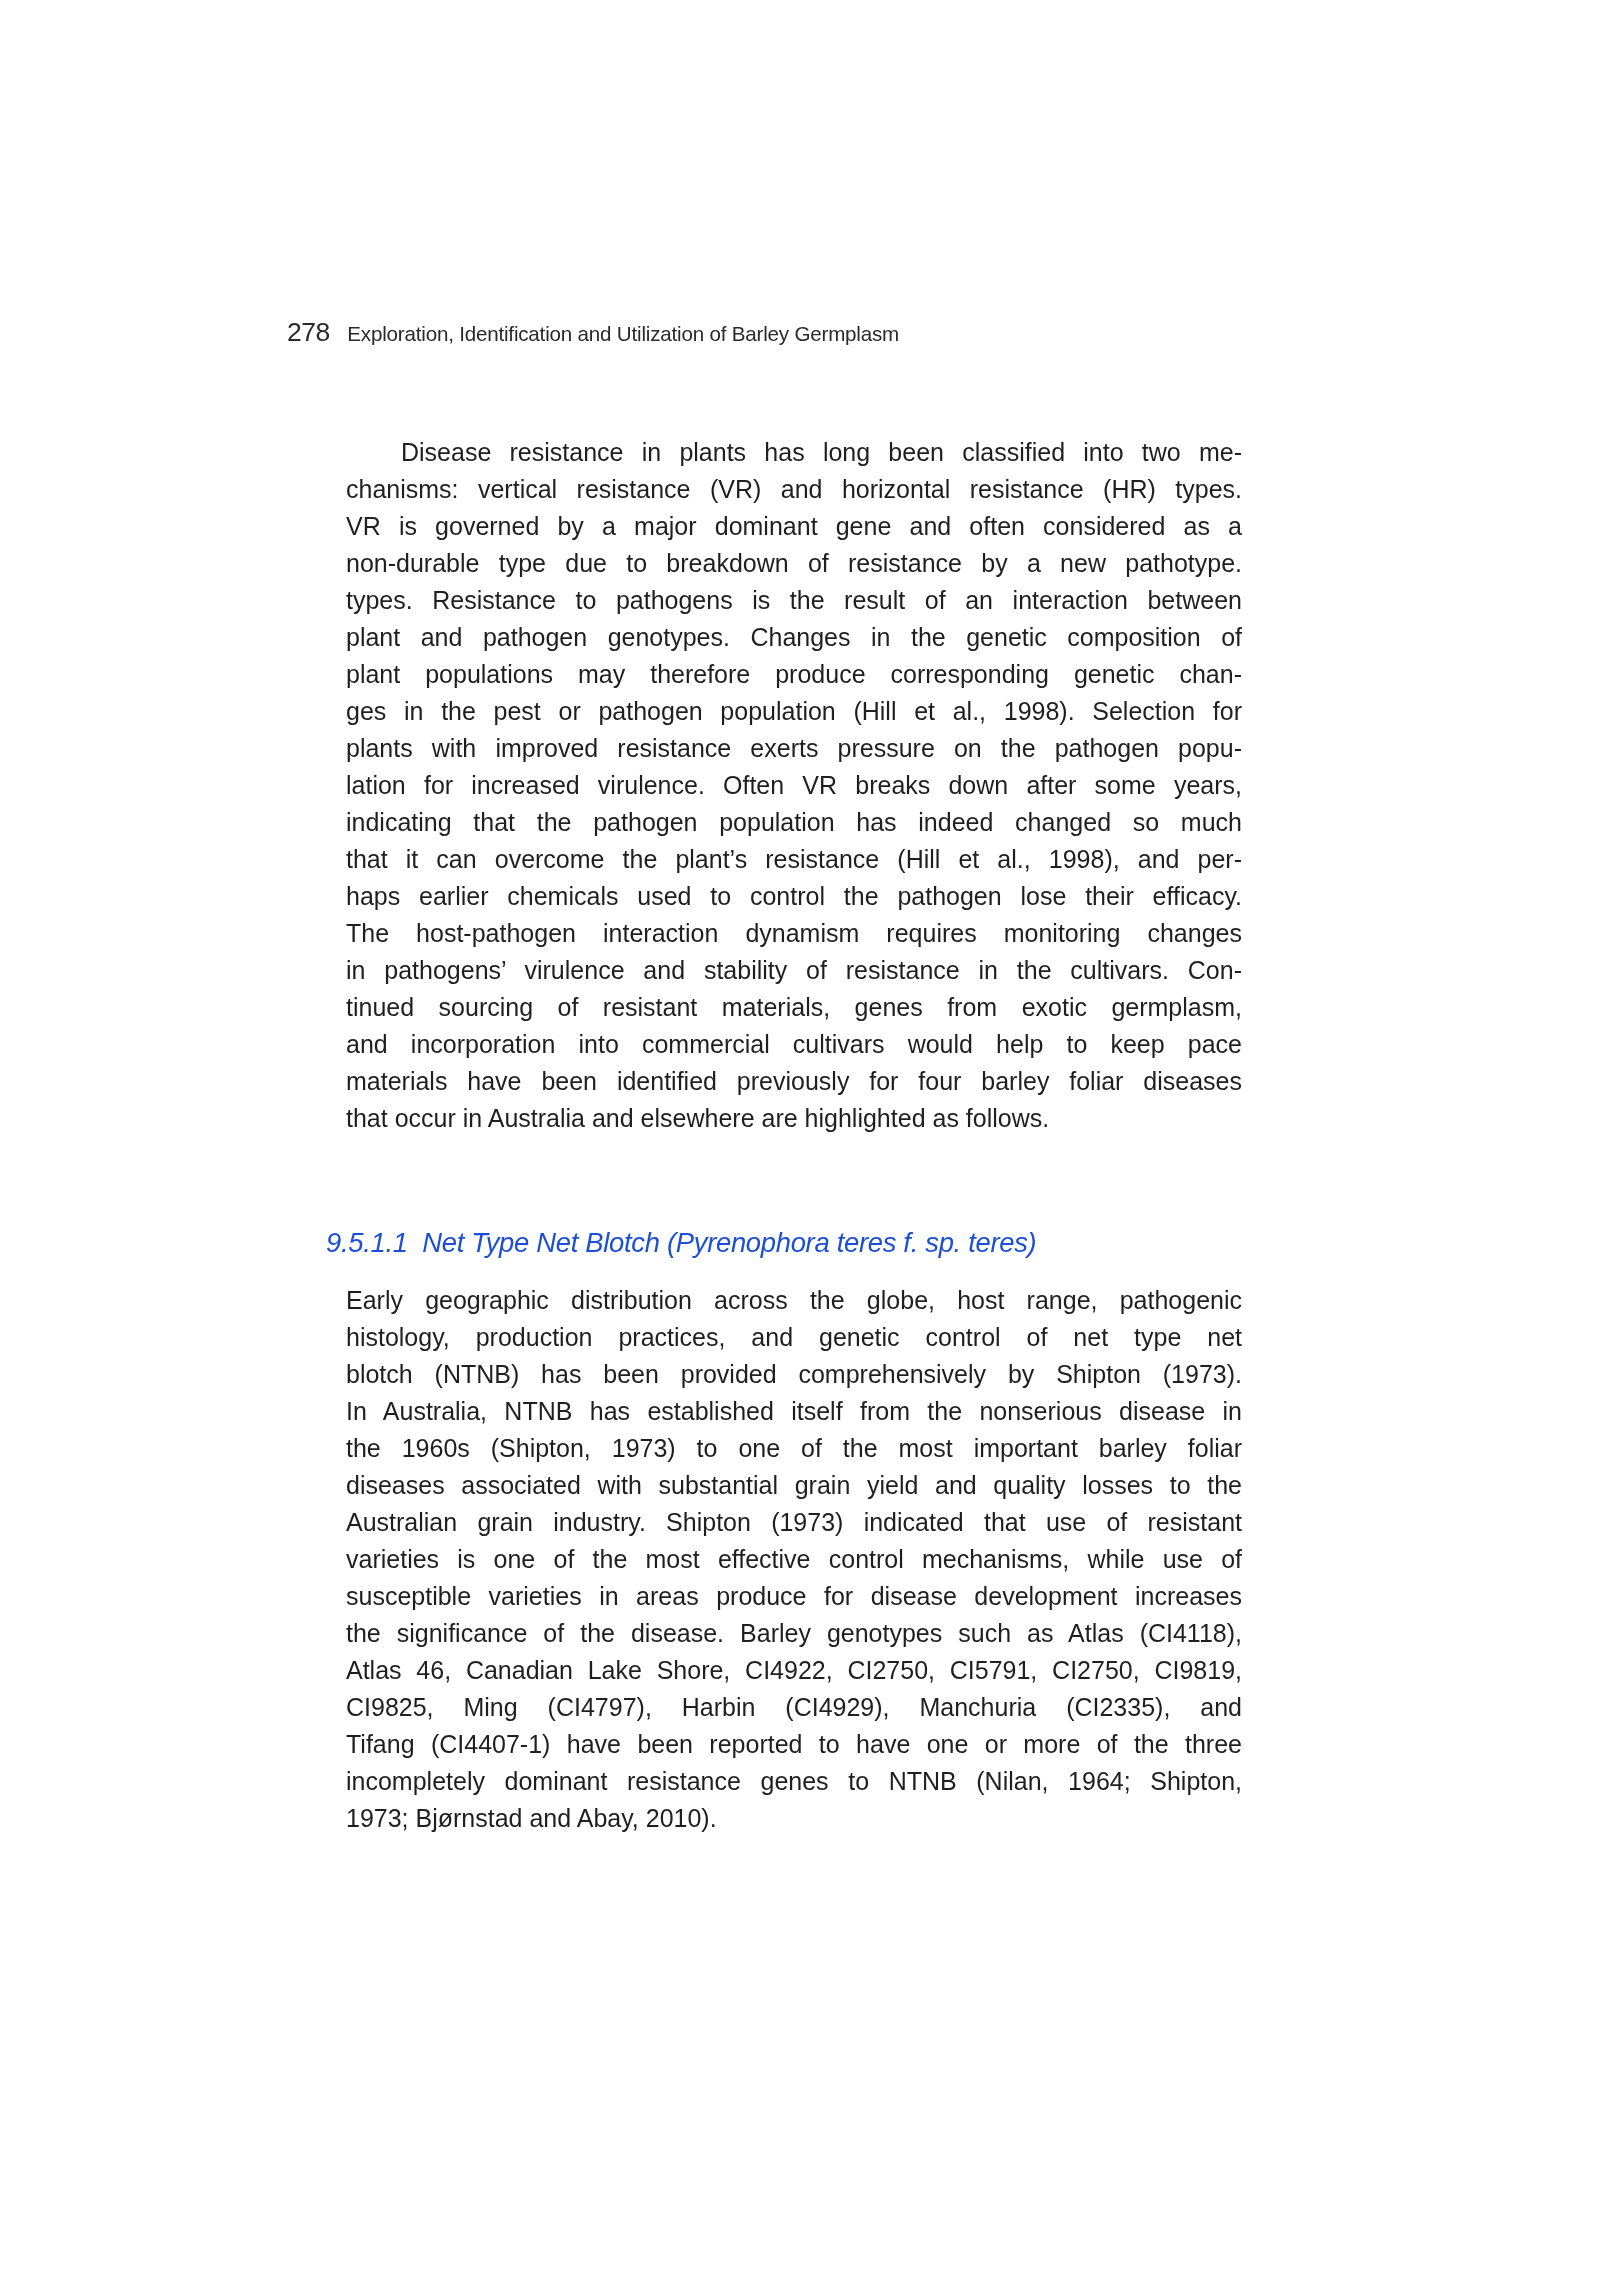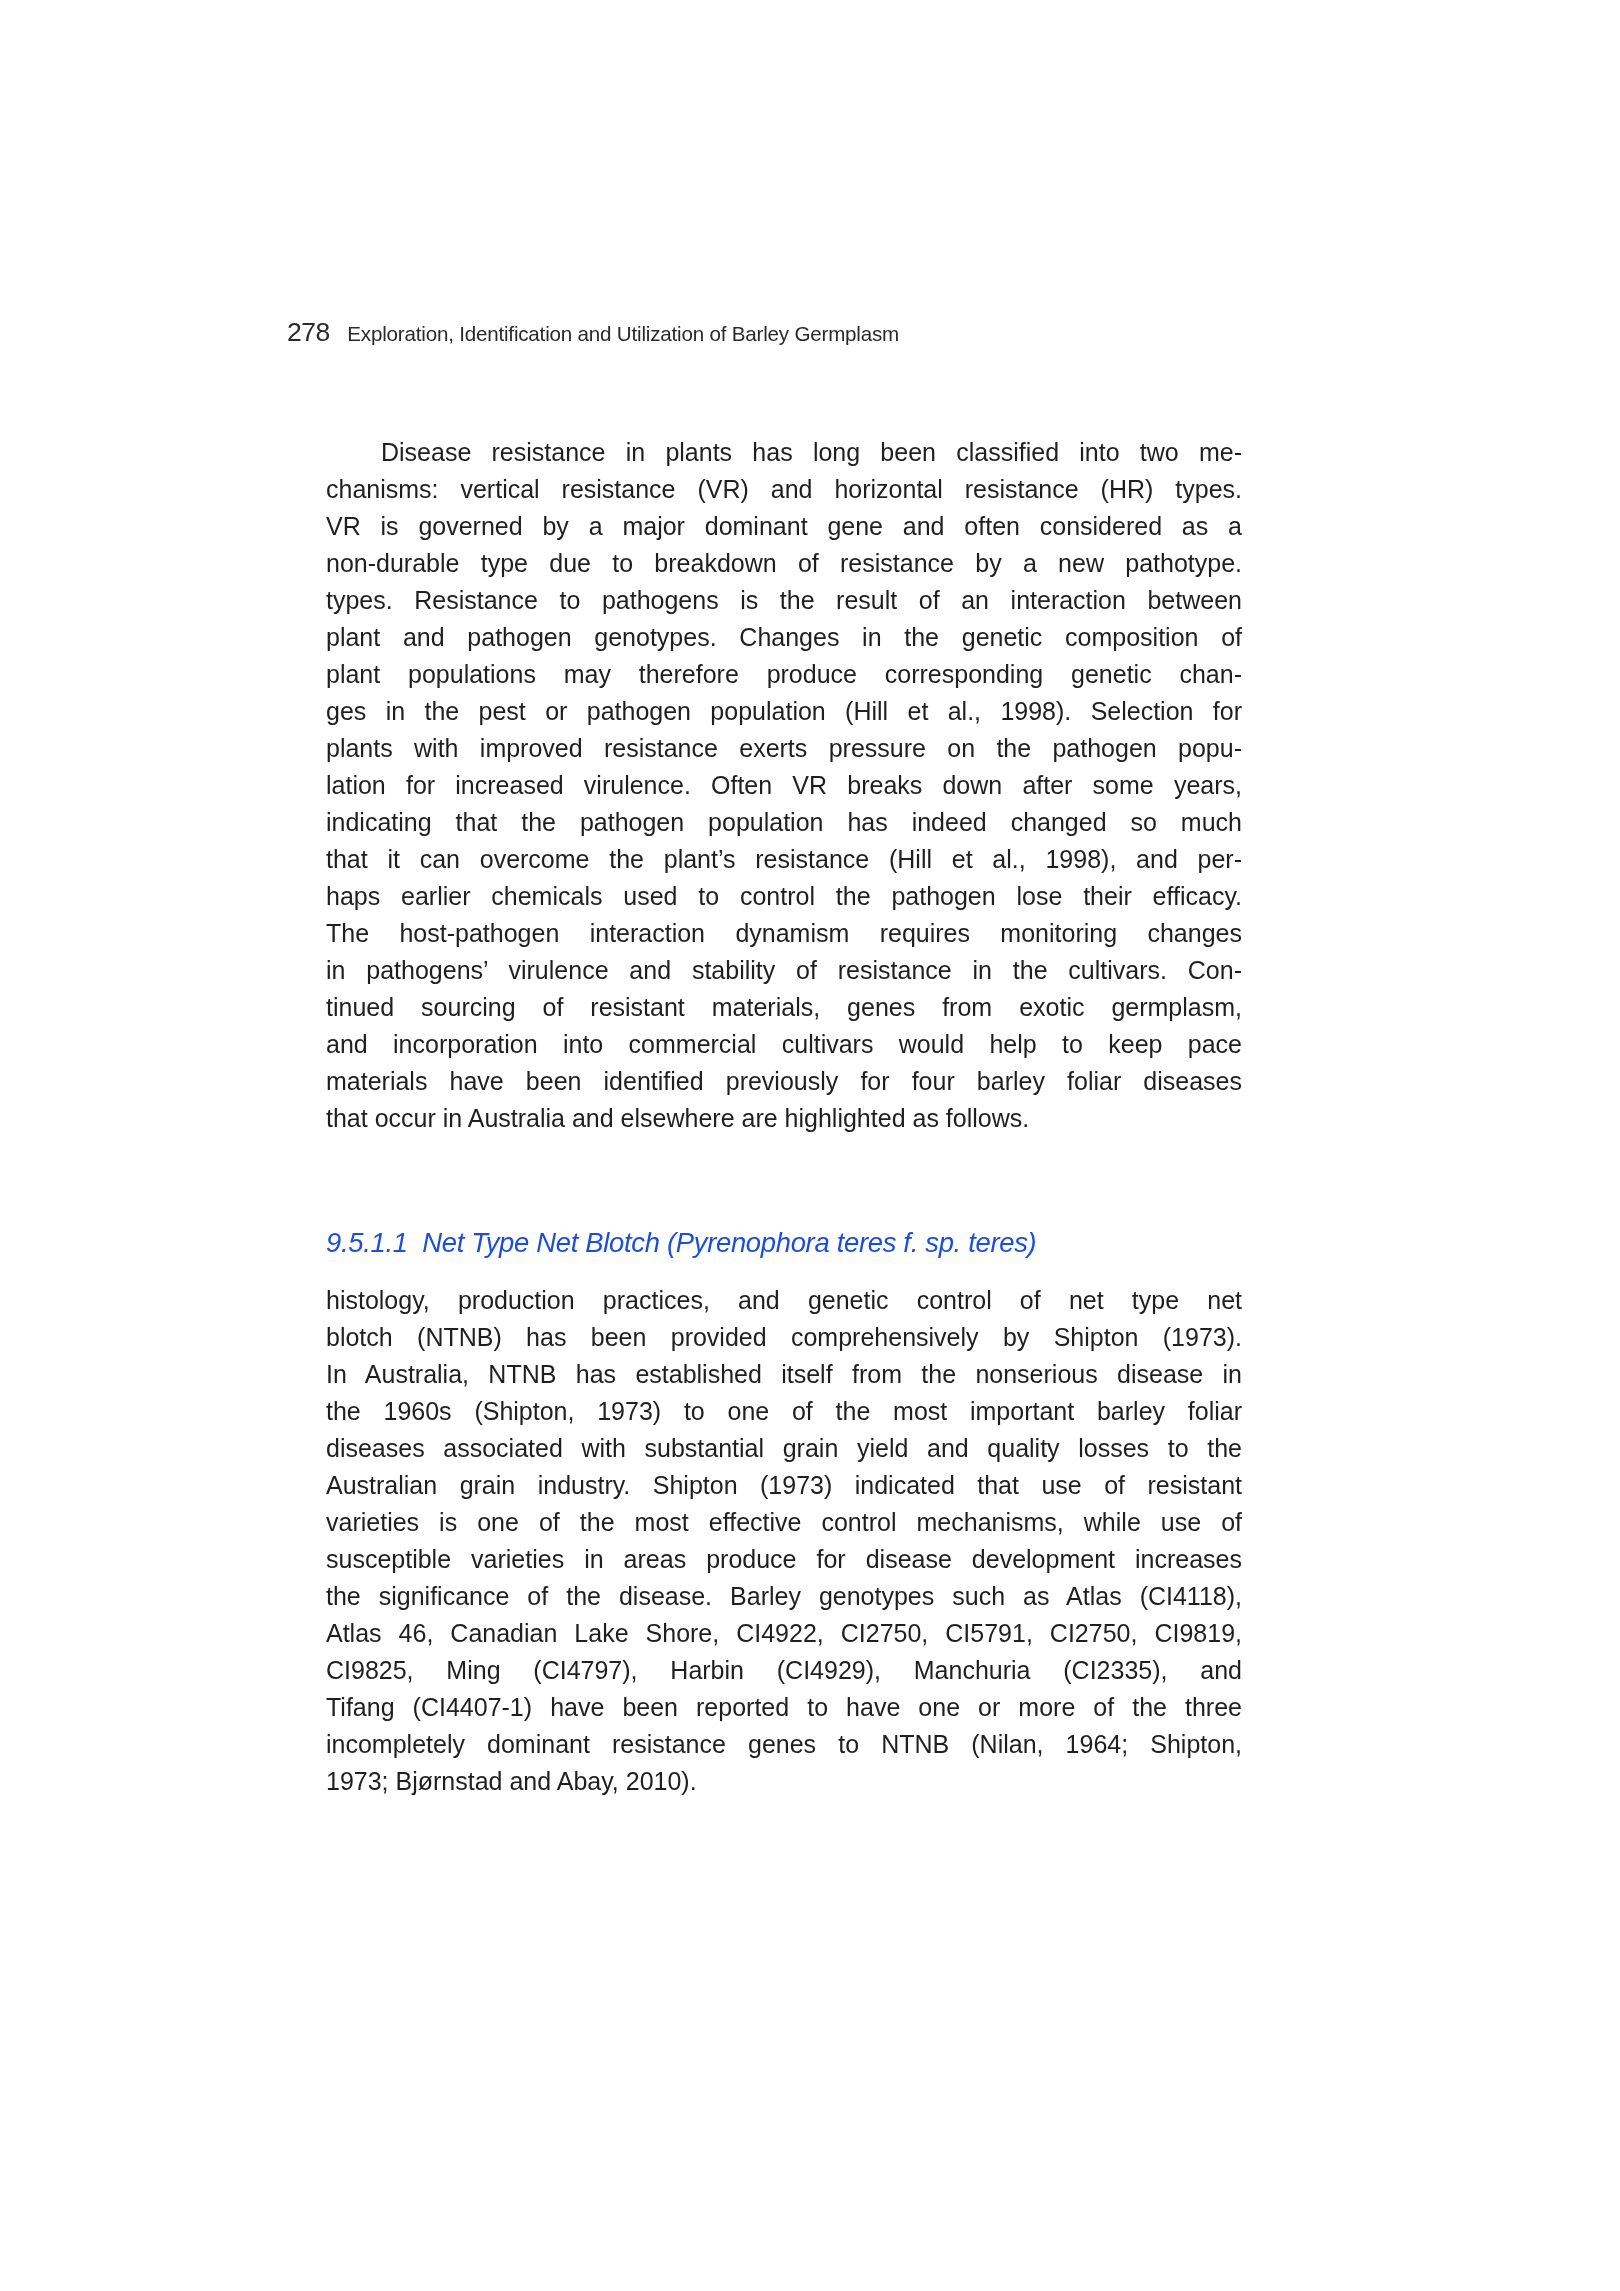--- a/index.html
+++ b/index.html
@@ -2,21 +2,21 @@
 <html><head>
   <meta charset="utf-8">
   <style>
     html, body { margin: 0; padding: 0; background: #ffffff; }
     body { width: 1620px; height: 2292px; position: relative; overflow: hidden; }
     .page { position: absolute; left: 0; top: 0; width: 1620px; height: 1692px; background: #ffffff; color: #1f1f1f; }
     .running-head { position: absolute; left: 287px; top: 317px; font-family: "Liberation Sans", sans-serif; color: #2a2a2a; white-space: nowrap; }
     .running-head .pno { font-size: 26.5px; letter-spacing: -0.5px; }
     .running-head .ttl { font-size: 20.6px; margin-left: 17.6px; letter-spacing: -0.2px; }
     .body-text { position: absolute; left: 326px; width: 916px; font-family: "Liberation Sans", sans-serif; font-size: 25px; color: #1f1f1f; }
-    .line { display: block; height: 37px; line-height: 37px; text-align: justify; text-align-last: justify; white-space: nowrap; overflow: visible; }
+    .line { display: block; height: 37px; line-height: 37px; text-align: justify; text-align-last: justify; white-space: nowrap; overflow: visible; margin-left: 20px; }
     .line.last { text-align-last: left; }
     .line.indent { padding-left: 55px; }
     .para1 { top: 434px; }
     .heading { position: absolute; left: 326px; top: 1227px; font-family: "Liberation Sans", sans-serif; font-style: italic; font-size: 27.4px; color: #1d4ed8; white-space: nowrap; letter-spacing: -0.3px; }
     .para2 { top: 1282px; }
   </style>
 </head>
 <body>
 
 <div class="page">
@@ -45,20 +45,21 @@
     <span class="line">and incorporation into commercial cultivars would help to keep pace</span>
     <span class="line">materials have been identified previously for four barley foliar diseases</span>
     <span class="line last">that occur in Australia and elsewhere are highlighted as follows.</span>
   </div>
 
   <div class="heading">
     <span>9.5.1.1</span>&nbsp;&nbsp;<span>Net Type Net Blotch (Pyrenophora teres f. sp. teres)</span>
   </div>
 
   <div class="body-text para2">
+    <span class="line">Early geographic distribution across the globe, host range, pathogenic</span>
     <span class="line">histology, production practices, and genetic control of net type net</span>
     <span class="line">blotch (NTNB) has been provided comprehensively by Shipton (1973).</span>
     <span class="line">In Australia, NTNB has established itself from the nonserious disease in</span>
     <span class="line">the 1960s (Shipton, 1973) to one of the most important barley foliar</span>
     <span class="line">diseases associated with substantial grain yield and quality losses to the</span>
     <span class="line">Australian grain industry. Shipton (1973) indicated that use of resistant</span>
     <span class="line">varieties is one of the most effective control mechanisms, while use of</span>
     <span class="line">susceptible varieties in areas produce for disease development increases</span>
     <span class="line">the significance of the disease. Barley genotypes such as Atlas (CI4118),</span>
     <span class="line">Atlas 46, Canadian Lake Shore, CI4922, CI2750, CI5791, CI2750, CI9819,</span>

